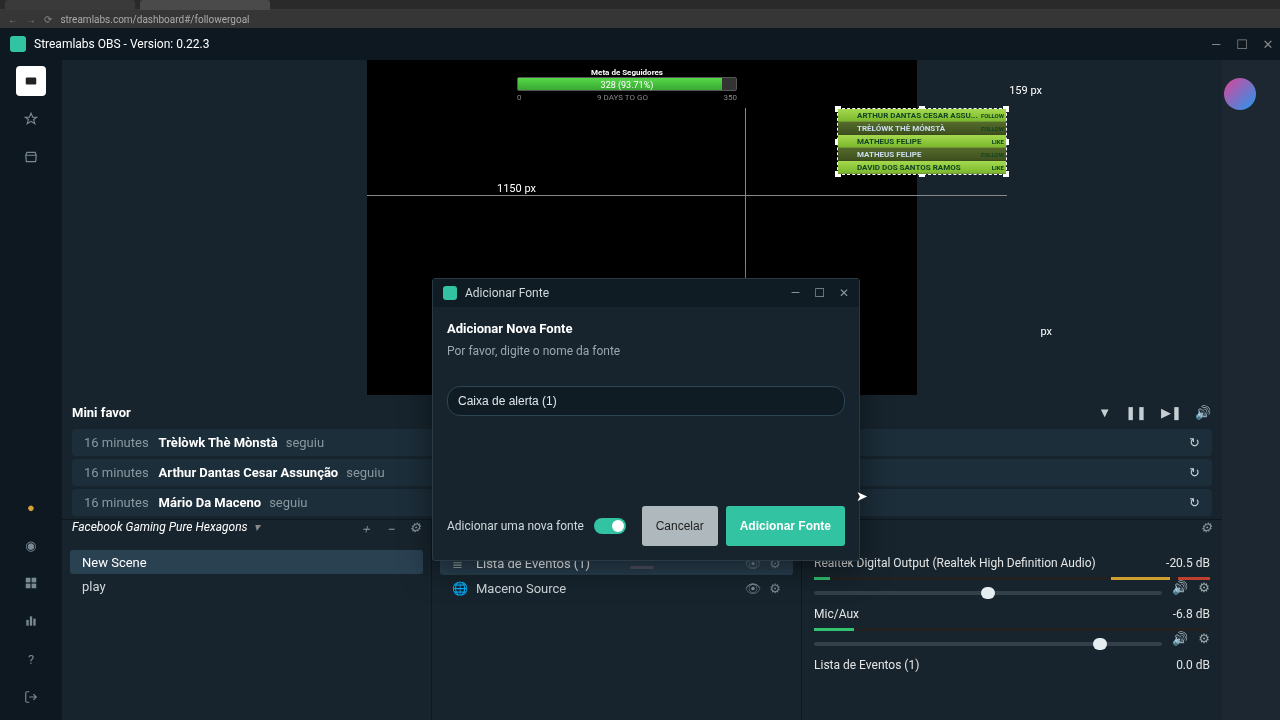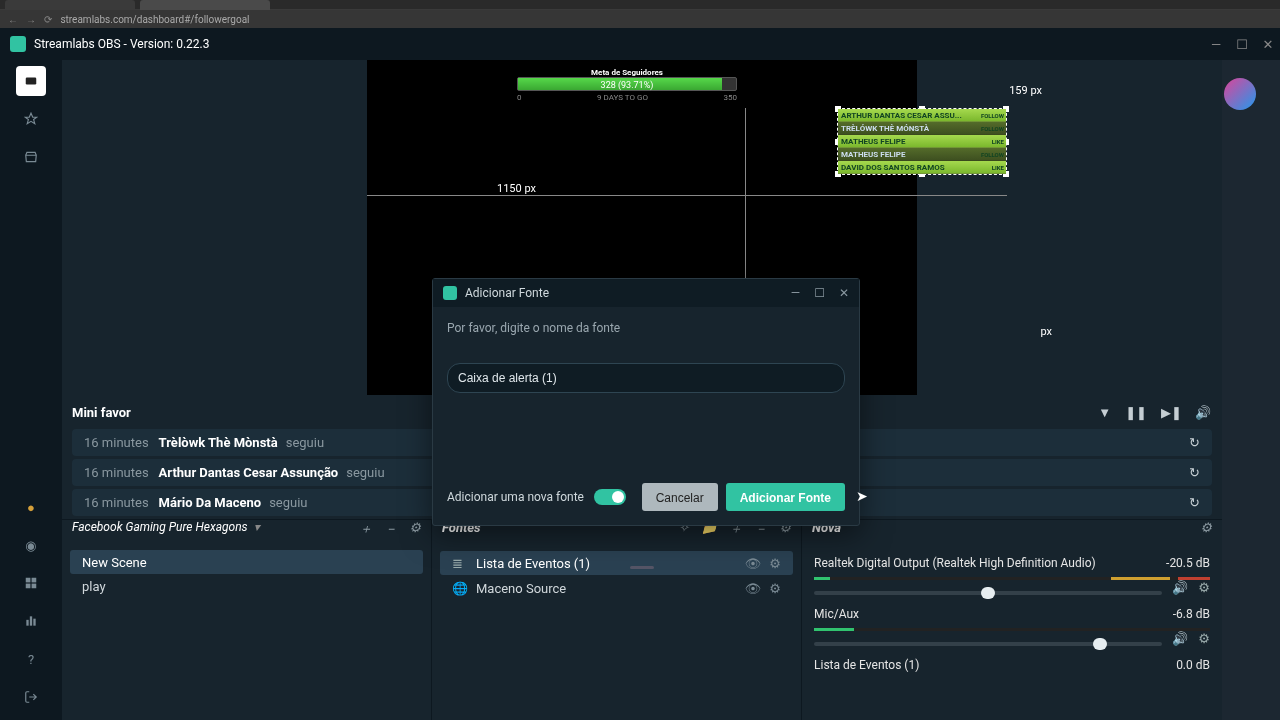--- a/index.html
+++ b/index.html
@@ -40,21 +40,21 @@
 .goal-title{color:#fff;font-size:8px;text-align:center;font-weight:bold;}
 .goal-track{height:14px;background:#333;border:1px solid #555;position:relative;border-radius:2px;}
 .goal-fill{height:100%;background:linear-gradient(#56d84a,#3aa832);width:93.7%;}
 .goal-text{position:absolute;top:0;left:0;right:0;text-align:center;color:#fff;font-size:9px;line-height:14px;}
 .goal-meta{display:flex;justify-content:space-between;color:#888;font-size:8px;margin-top:2px;}
 .widget-box{position:absolute;top:48px;right:-90px;width:170px;border:1px dashed #fff;}
 .widget-box .handle{position:absolute;width:6px;height:6px;background:#fff;}
 .h-tl{top:-3px;left:-3px;} .h-tr{top:-3px;right:-3px;} .h-bl{bottom:-3px;left:-3px;} .h-br{bottom:-3px;right:-3px;}
 .h-tc{top:-3px;left:50%;margin-left:-3px;} .h-bc{bottom:-3px;left:50%;margin-left:-3px;}
 .h-ml{top:50%;left:-3px;margin-top:-3px;} .h-mr{top:50%;right:-3px;margin-top:-3px;}
-.event-row{height:13px;background:linear-gradient(#a5d94e,#7bb82d);border-bottom:1px solid rgba(0,0,0,.3);font-size:8px;color:#142;padding:0 3px;display:flex;align-items:center;font-weight:bold;text-transform:uppercase;position:relative;}
+.event-row{height:13px;background:linear-gradient(#a5d94e,#7bb82d);border-bottom:1px solid rgba(0,0,0,.3);font-size:8px;color:#142;padding:0 19px;display:flex;align-items:center;font-weight:bold;text-transform:uppercase;position:relative;}
 .event-row.dark{background:linear-gradient(#546b2a,#3e5020);color:#cde;}
 .event-row .tag{position:absolute;right:2px;font-size:6px;color:#142;}
 .guide-v{position:absolute;top:48px;bottom:48px;left:378px;width:1px;background:#888;}
 .guide-h{position:absolute;left:0;right:-90px;top:135px;height:1px;background:#888;}
 .label-159{position:absolute;top:24px;right:-125px;color:#fff;font-size:11px;}
 .label-1320{position:absolute;top:122px;left:130px;color:#fff;font-size:11px;}
 .label-px{position:absolute;top:265px;right:-135px;color:#fff;font-size:11px;}
 
 
 .minifeed{flex:0 0 110px;background:#17242d;padding:0 10px;}
@@ -110,21 +110,21 @@
 .modal-title .mwb{margin-left:auto;display:flex;gap:14px;color:#8a98a0;}
 .modal-body{padding:14px 14px 12px;}
 .modal-h{color:#fff;font-weight:bold;margin-bottom:8px;}
 .modal-p{color:#9aa7af;font-size:12px;margin-bottom:28px;}
 .modal-input{width:100%;height:30px;background:#0f1c24;border:1px solid #2e4552;border-radius:13px;color:#dfe6ea;padding:0 10px;font-size:12px;}
 .modal-foot{display:flex;align-items:center;padding:8px 14px 14px;}
 .toggle{width:32px;height:16px;background:#31c3a2;border-radius:10px;position:relative;margin-left:10px;}
 .toggle .dot{position:absolute;right:2px;top:2px;width:12px;height:12px;background:#fff;border-radius:50%;}
 .modal-foot .lbl{color:#cfd8dc;font-size:12px;}
 .modal-foot .spacer{flex:1;}
-.btn{height:28px;padding:8px 14px;border:none;border-radius:3px;font-size:12px;cursor:pointer;}
+.btn{height:40px;padding:8px 14px;border:none;border-radius:3px;font-size:12px;cursor:pointer;}
 .btn-cancel{background:#aeb8bd;color:#222;margin-right:8px;}
 .btn-primary{background:#31c3a2;color:#fff;font-weight:bold;}
 .cursor{position:absolute;left:856px;top:488px;z-index:60;color:#fff;font-size:14px;pointer-events:none;}
 
 svg{display:block;}
 </style>
 </head>
 <body>
 
 <div class="browser-top">
@@ -371,20 +371,21 @@
   <div class="modal-title">
     <div class="logo"></div>
     <span>Adicionar Fonte</span>
     <div class="mwb">
       <span>—</span>
       <span>☐</span>
       <span>✕</span>
     </div>
   </div>
   <div class="modal-body">
+    <div class="modal-h">Adicionar Nova Fonte</div>
     <div class="modal-p">Por favor, digite o nome da fonte</div>
     <input class="modal-input" value="Caixa de alerta (1)" style="">
     <div style="height:70px"></div>
   </div>
   <div class="modal-foot">
     <span class="lbl">Adicionar uma nova fonte</span>
     <div class="toggle">
         <div class="dot"></div>
       </div>
     <div class="spacer"></div>

